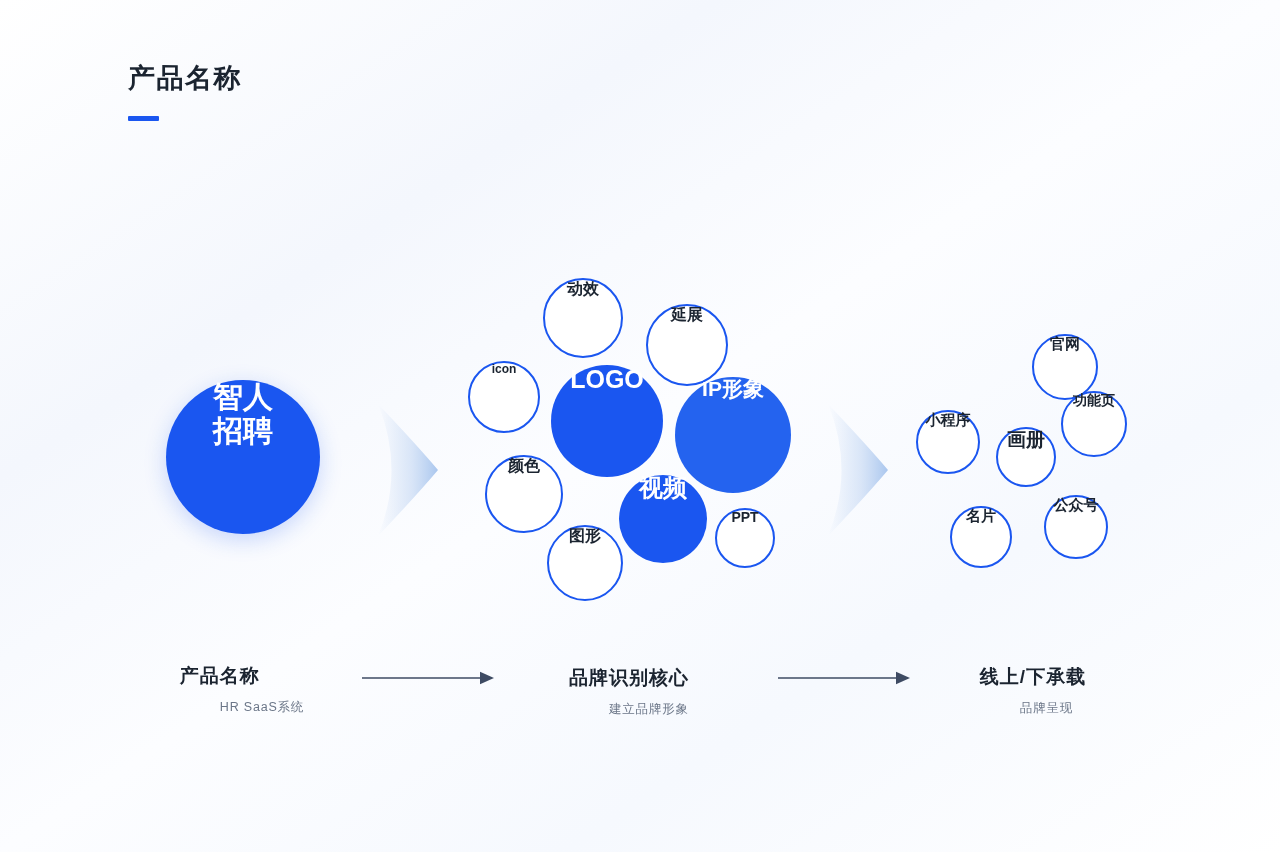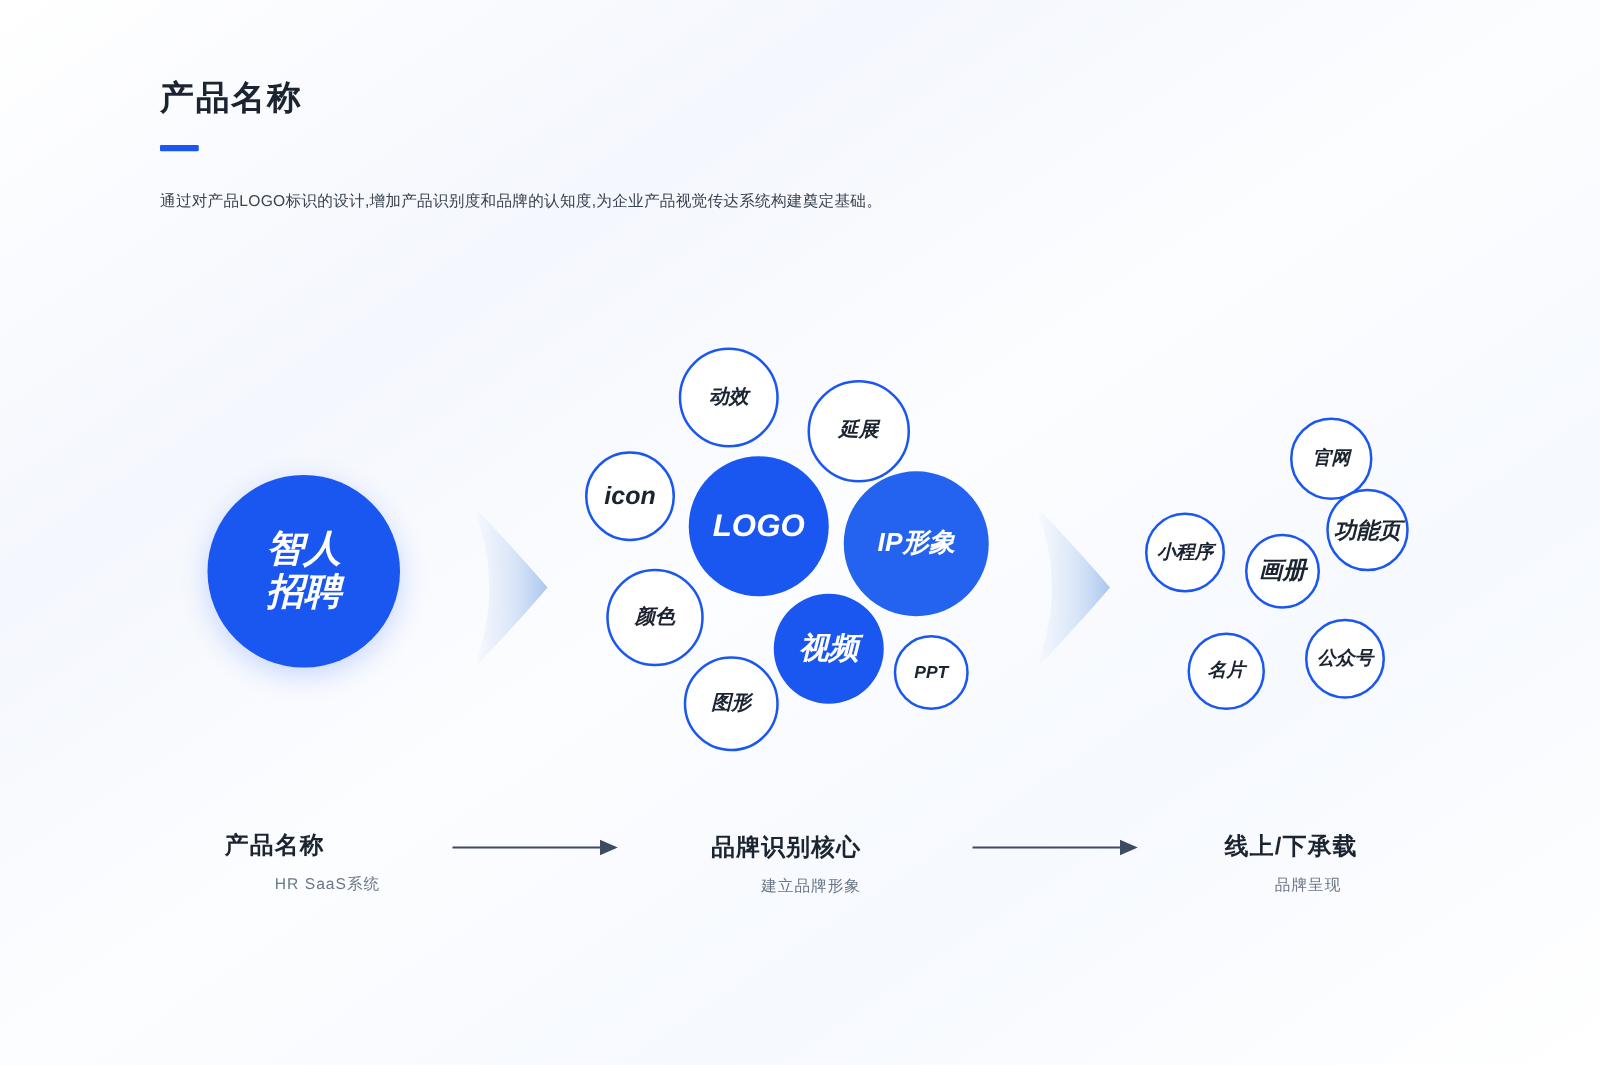--- a/index.html
+++ b/index.html
@@ -79,26 +79,25 @@
     width: 1280px;
     height: 852px;
     pointer-events: none;
   }
 
   
   .bubble {
     position: absolute;
     border-radius: 50%;
     display: flex;
-    align-items: center;
+    align-items: flex-start;
     justify-content: center;
     text-align: center;
     line-height: 1.12;
     user-select: none;
-    font-style: italic;
   }
 
   .bubble.outline {
     background: #ffffff;
     border: 2px solid #1a56f0;
     color: #1b2430;
     font-weight: bold;
   }
 
   .bubble.filled {
@@ -137,21 +136,20 @@
 </style>
 </head>
 <body>
 
 <div id="stage">
 
   <div class="header">
     <div class="page-title">产品名称</div>
   </div>
   <div class="accent-bar"></div>
-  <div class="page-subtitle">通过对产品LOGO标识的设计,增加产品识别度和品牌的认知度,为企业产品视觉传达系统构建奠定基础。</div>
 
   <svg id="diagram" viewBox="0 0 1280 852">
     <defs>
       <linearGradient id="chevGrad" x1="0" y1="0" x2="1" y2="0">
         <stop offset="0%" stop-color="#BFD4F2" stop-opacity="0"></stop>
         <stop offset="55%" stop-color="#BFD4F2" stop-opacity="0.55"></stop>
         <stop offset="100%" stop-color="#A9C6EE" stop-opacity="1"></stop>
       </linearGradient>
       <marker id="arrowHead" markerWidth="9" markerHeight="9" refX="7.6" refY="4.5" orient="auto">
         <path d="M0,0.6 L9,4.5 L0,8.4 Z" fill="#3E4B63"></path>
@@ -179,21 +177,21 @@
       <div class="bubble filled brand" style="left: 166px; top: 380px; width: 154px; height: 154px; font-size: 30px;">
         <span class="btxt">智人
 招聘</span>
       </div>
       <div class="bubble outline" style="left: 543px; top: 278px; width: 80px; height: 80px; font-size: 16px; border-color: rgb(26, 86, 240);">
         <span class="btxt">动效</span>
       </div>
       <div class="bubble outline" style="left: 646px; top: 304px; width: 82px; height: 82px; font-size: 16px; border-color: rgb(26, 86, 240);">
         <span class="btxt">延展</span>
       </div>
-      <div class="bubble outline" style="left: 468px; top: 361px; width: 72px; height: 72px; font-size: 20px; border-color: rgb(26, 86, 240);">
+      <div class="bubble outline" style="left: 468px; top: 361px; width: 72px; height: 72px; font-size: 12px; border-color: rgb(26, 86, 240);">
         <span class="btxt">icon</span>
       </div>
       <div class="bubble filled" style="left: 551px; top: 365px; width: 112px; height: 112px; font-size: 25px; background: rgb(26, 86, 240);">
         <span class="btxt">LOGO</span>
       </div>
       <div class="bubble filled" style="left: 675px; top: 377px; width: 116px; height: 116px; font-size: 21px; background: rgb(36, 99, 239);">
         <span class="btxt">IP形象</span>
       </div>
       <div class="bubble outline" style="left: 485px; top: 455px; width: 78px; height: 78px; font-size: 16px; border-color: rgb(26, 86, 240);">
         <span class="btxt">颜色</span>
@@ -203,21 +201,21 @@
       </div>
       <div class="bubble outline" style="left: 547px; top: 525px; width: 76px; height: 76px; font-size: 16px; border-color: rgb(26, 86, 240);">
         <span class="btxt">图形</span>
       </div>
       <div class="bubble outline" style="left: 715px; top: 508px; width: 60px; height: 60px; font-size: 14px; border-color: rgb(26, 86, 240);">
         <span class="btxt">PPT</span>
       </div>
       <div class="bubble outline" style="left: 1032px; top: 334px; width: 66px; height: 66px; font-size: 15px; border-color: rgb(26, 86, 240);">
         <span class="btxt">官网</span>
       </div>
-      <div class="bubble outline" style="left: 1061px; top: 391px; width: 66px; height: 66px; font-size: 18px; border-color: rgb(26, 86, 240);">
+      <div class="bubble outline" style="left: 1061px; top: 391px; width: 66px; height: 66px; font-size: 14px; border-color: rgb(26, 86, 240);">
         <span class="btxt">功能页</span>
       </div>
       <div class="bubble outline" style="left: 916px; top: 410px; width: 64px; height: 64px; font-size: 15px; border-color: rgb(26, 86, 240);">
         <span class="btxt">小程序</span>
       </div>
       <div class="bubble outline" style="left: 996px; top: 427px; width: 60px; height: 60px; font-size: 19px; border-color: rgb(26, 86, 240);">
         <span class="btxt">画册</span>
       </div>
       <div class="bubble outline" style="left: 950px; top: 506px; width: 62px; height: 62px; font-size: 15px; border-color: rgb(26, 86, 240);">
         <span class="btxt">名片</span>

